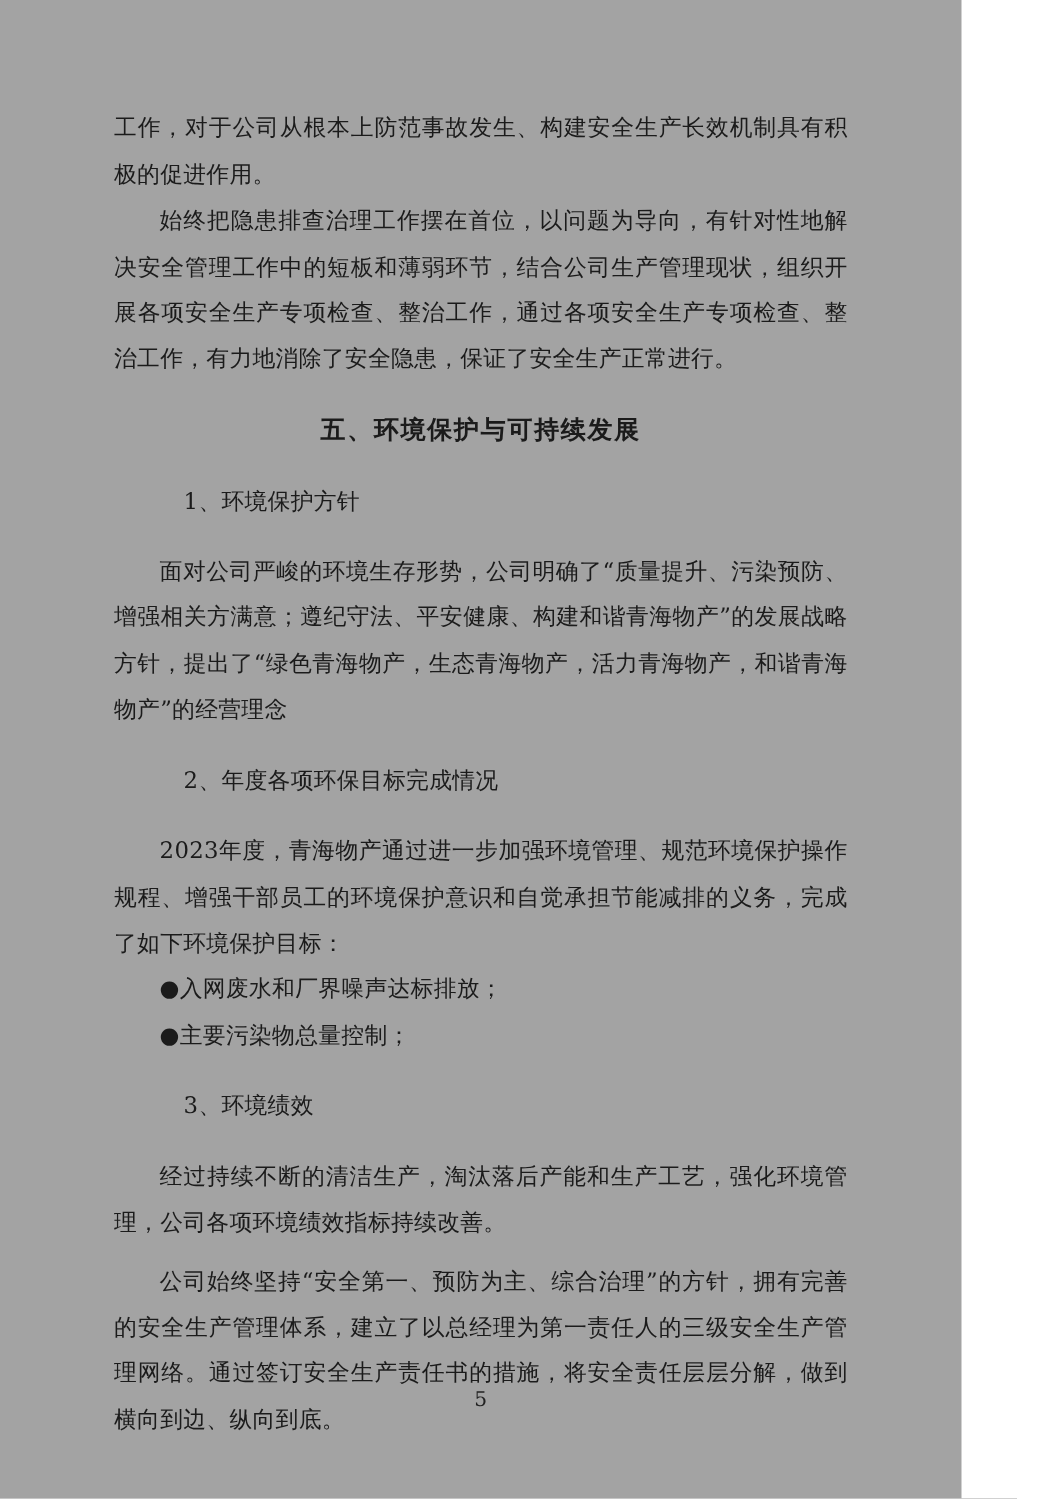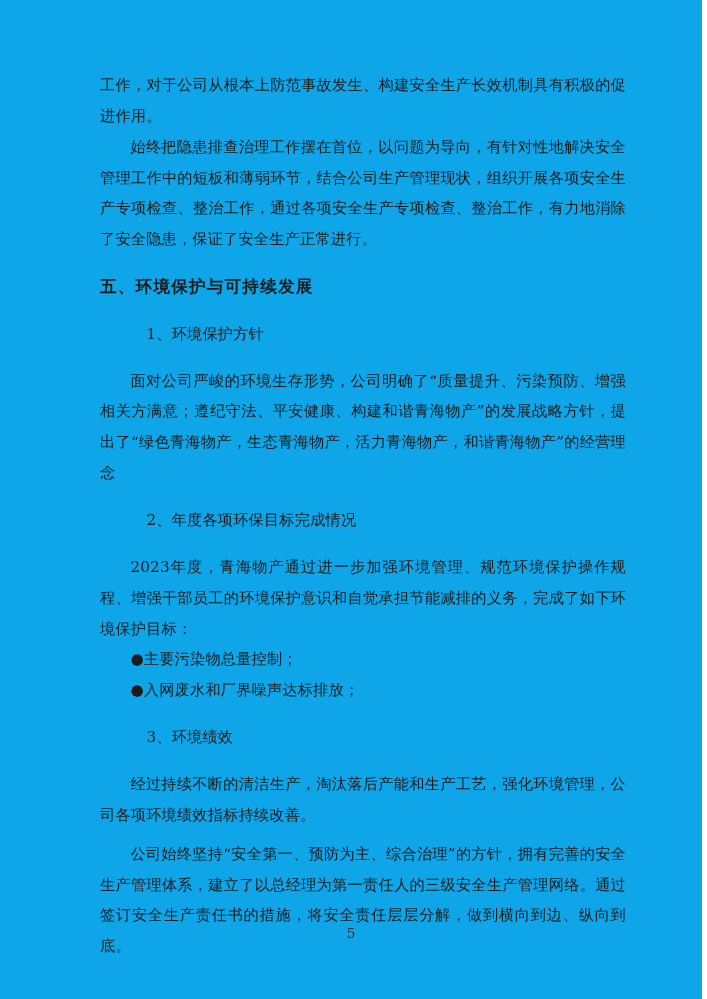--- a/index.html
+++ b/index.html
@@ -9,41 +9,42 @@
   body {
     width: 707px;
     height: 999px;
     background: #ffffff;
     font-family: "DejaVu Serif", "Liberation Serif", serif;
     color: #1a1a1a;
     overflow: hidden;
   }
   .page {
     position: relative;
-    width: 702px;
+    width: 641px;
     height: 999px;
-    background: #0ea5e9;
+    background: #a3a3a3;
     box-sizing: border-box;
-    padding: 70px 76px 40px 100px;
+    padding: 70px 76px 40px 76px;
   }
   .doc-body {
     font-size: 15.2px;
     line-height: 2.03;
     letter-spacing: 0.2px;
     color: #1b1b1b;
   }
   .para {
     margin: 0 0 0 0;
     text-align: justify;
     text-justify: inter-ideograph;
   }
   .para.indent {
     text-indent: 2em;
   }
   .heading {
+    text-align: center;
     font-weight: bold;
     font-size: 16.6px;
     letter-spacing: 1.2px;
     margin: 14px 0 6px 0;
     line-height: 1.9;
   }
   .sub-heading {
     text-indent: 2em;
     font-size: 15.2px;
     line-height: 2.03;
@@ -83,23 +84,23 @@
     <h2 class="heading">五、环境保护与可持续发展</h2>
 
     <p class="sub-heading">1、环境保护方针</p>
 
     <p class="para indent">面对公司严峻的环境生存形势，公司明确了“质量提升、污染预防、增强相关方满意；遵纪守法、平安健康、构建和谐青海物产”的发展战略方针，提出了“绿色青海物产，生态青海物产，活力青海物产，和谐青海物产”的经营理念</p>
 
     <p class="sub-heading">2、年度各项环保目标完成情况</p>
 
     <p class="para indent">2023年度，青海物产通过进一步加强环境管理、规范环境保护操作规程、增强干部员工的环境保护意识和自觉承担节能减排的义务，完成了如下环境保护目标：</p>
 
+    <p class="bullet-line">●入网废水和厂界噪声达标排放；</p>
+
     <p class="bullet-line">●主要污染物总量控制；</p>
-
-    <p class="bullet-line">●入网废水和厂界噪声达标排放；</p>
 
 
     <p class="sub-heading">3、环境绩效</p>
 
     <p class="para indent">经过持续不断的清洁生产，淘汰落后产能和生产工艺，强化环境管理，公司各项环境绩效指标持续改善。</p>
 
     <div class="spacer-md"></div>
 
 
     <p class="para indent">公司始终坚持“安全第一、预防为主、综合治理”的方针，拥有完善的安全生产管理体系，建立了以总经理为第一责任人的三级安全生产管理网络。通过签订安全生产责任书的措施，将安全责任层层分解，做到横向到边、纵向到底。</p>

